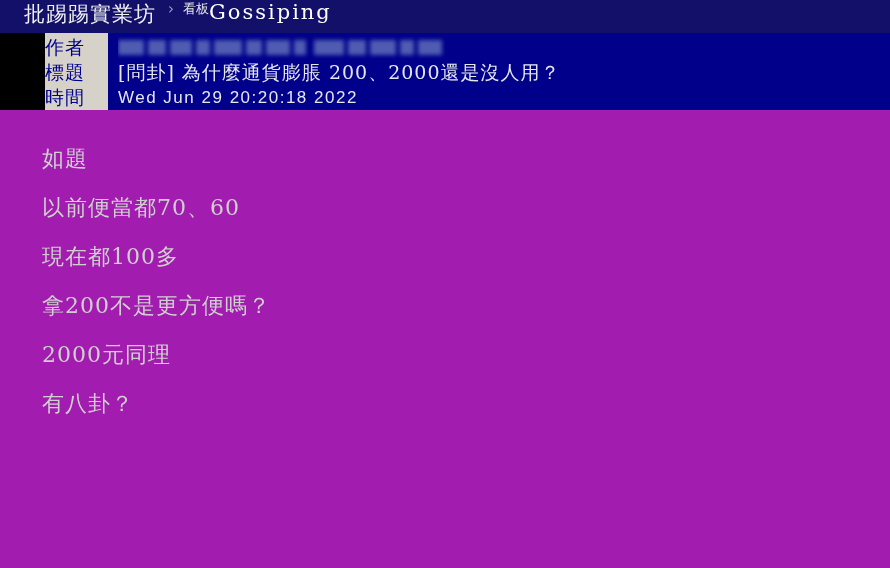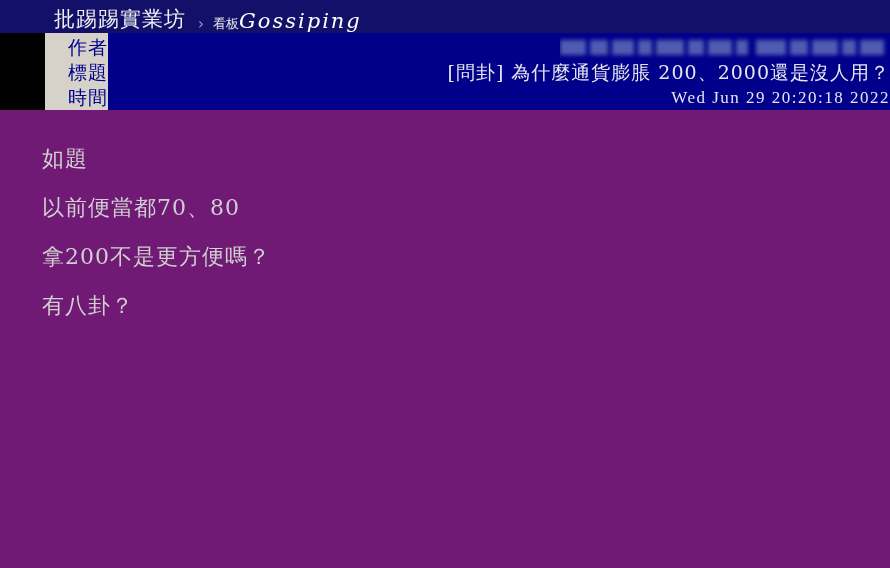--- a/index.html
+++ b/index.html
@@ -17,23 +17,23 @@
   }
 
   
   .topbar {
     position: absolute;
     left: 0; top: 0;
     width: 890px;
     height: 33px;
     background: #131069;
     display: flex;
-    align-items: flex-end;
+    align-items: flex-start;
     box-sizing: border-box;
-    padding-left: 54px;
+    padding-left: 24px;
   }
   .brand {
     color: #f2f2f2;
     font-size: 21px;
     letter-spacing: 1px;
     font-family: "DejaVu Serif", "Liberation Serif", serif;
     white-space: nowrap;
   }
   .crumb-sep {
     color: #9aa0c8;
@@ -46,21 +46,20 @@
     font-size: 13px;
     letter-spacing: 0px;
     white-space: nowrap;
   }
   .board-name {
     color: #ffffff;
     font-size: 21px;
     letter-spacing: 2px;
     font-family: "DejaVu Serif", "Liberation Serif", serif;
     white-space: nowrap;
-    font-style: italic;
   }
 
   
   .meta-wrap {
     position: absolute;
     left: 45px; top: 33px;
     width: 845px;
     height: 77px;
     background: #00008b;
     display: flex;
@@ -72,44 +71,43 @@
     display: flex;
     flex-direction: column;
     justify-content: center;
     padding-top: 1px;
     box-sizing: border-box;
   }
   .meta-label {
     color: #00008b;
     font-size: 19px;
     line-height: 25px;
-    text-align: right;
+    text-align: left;
     letter-spacing: 1px;
     font-family: "DejaVu Serif", "Liberation Serif", serif;
   }
   .meta-values {
     flex: 1 1 auto;
     display: flex;
     flex-direction: column;
     justify-content: center;
     padding-left: 10px;
     padding-top: 1px;
     box-sizing: border-box;
-    align-items: flex-end;
   }
   .meta-value {
     color: #e6e6ee;
     font-size: 19px;
     line-height: 25px;
     letter-spacing: 1px;
     white-space: nowrap;
     font-family: "DejaVu Serif", "Liberation Serif", serif;
   }
   .meta-value.mono {
-    font-family: Liberation Serif, serif;
+    font-family: Liberation Sans, sans-serif;
     font-size: 17px;
     letter-spacing: 1.5px;
   }
   
   .censored {
     position: relative;
     height: 25px;
     width: 330px;
     overflow: hidden;
   }
@@ -121,21 +119,21 @@
     opacity: .75;
     filter: blur(2px);
   }
 
   
   .body {
     position: absolute;
     left: 0; top: 110px;
     width: 890px;
     height: 458px;
-    background: #701a75;
+    background: #a21caf;
     padding: 24px 0 0 42px;
     box-sizing: border-box;
   }
   .para {
     color: #cfcfcf;
     font-size: 22px;
     line-height: 49px;
     letter-spacing: 1px;
     white-space: pre;
     font-family: "DejaVu Serif", "Liberation Serif", serif;
@@ -178,16 +176,18 @@
       <span></span>
     </div>
 
     <div class="meta-value">[問卦] 為什麼通貨膨脹 200、2000還是沒人用？</div>
     <div class="meta-value mono">Wed Jun 29 20:20:18 2022</div>
   </div>
 </div>
 
 <div class="body">
   <div class="para">如題</div>
-  <div class="para">以前便當都70、80</div>
+  <div class="para">以前便當都70、60</div>
+  <div class="para">現在都100多</div>
   <div class="para">拿200不是更方便嗎？</div>
+  <div class="para">2000元同理</div>
   <div class="para">有八卦？</div>
 </div>
 
 </body></html>

